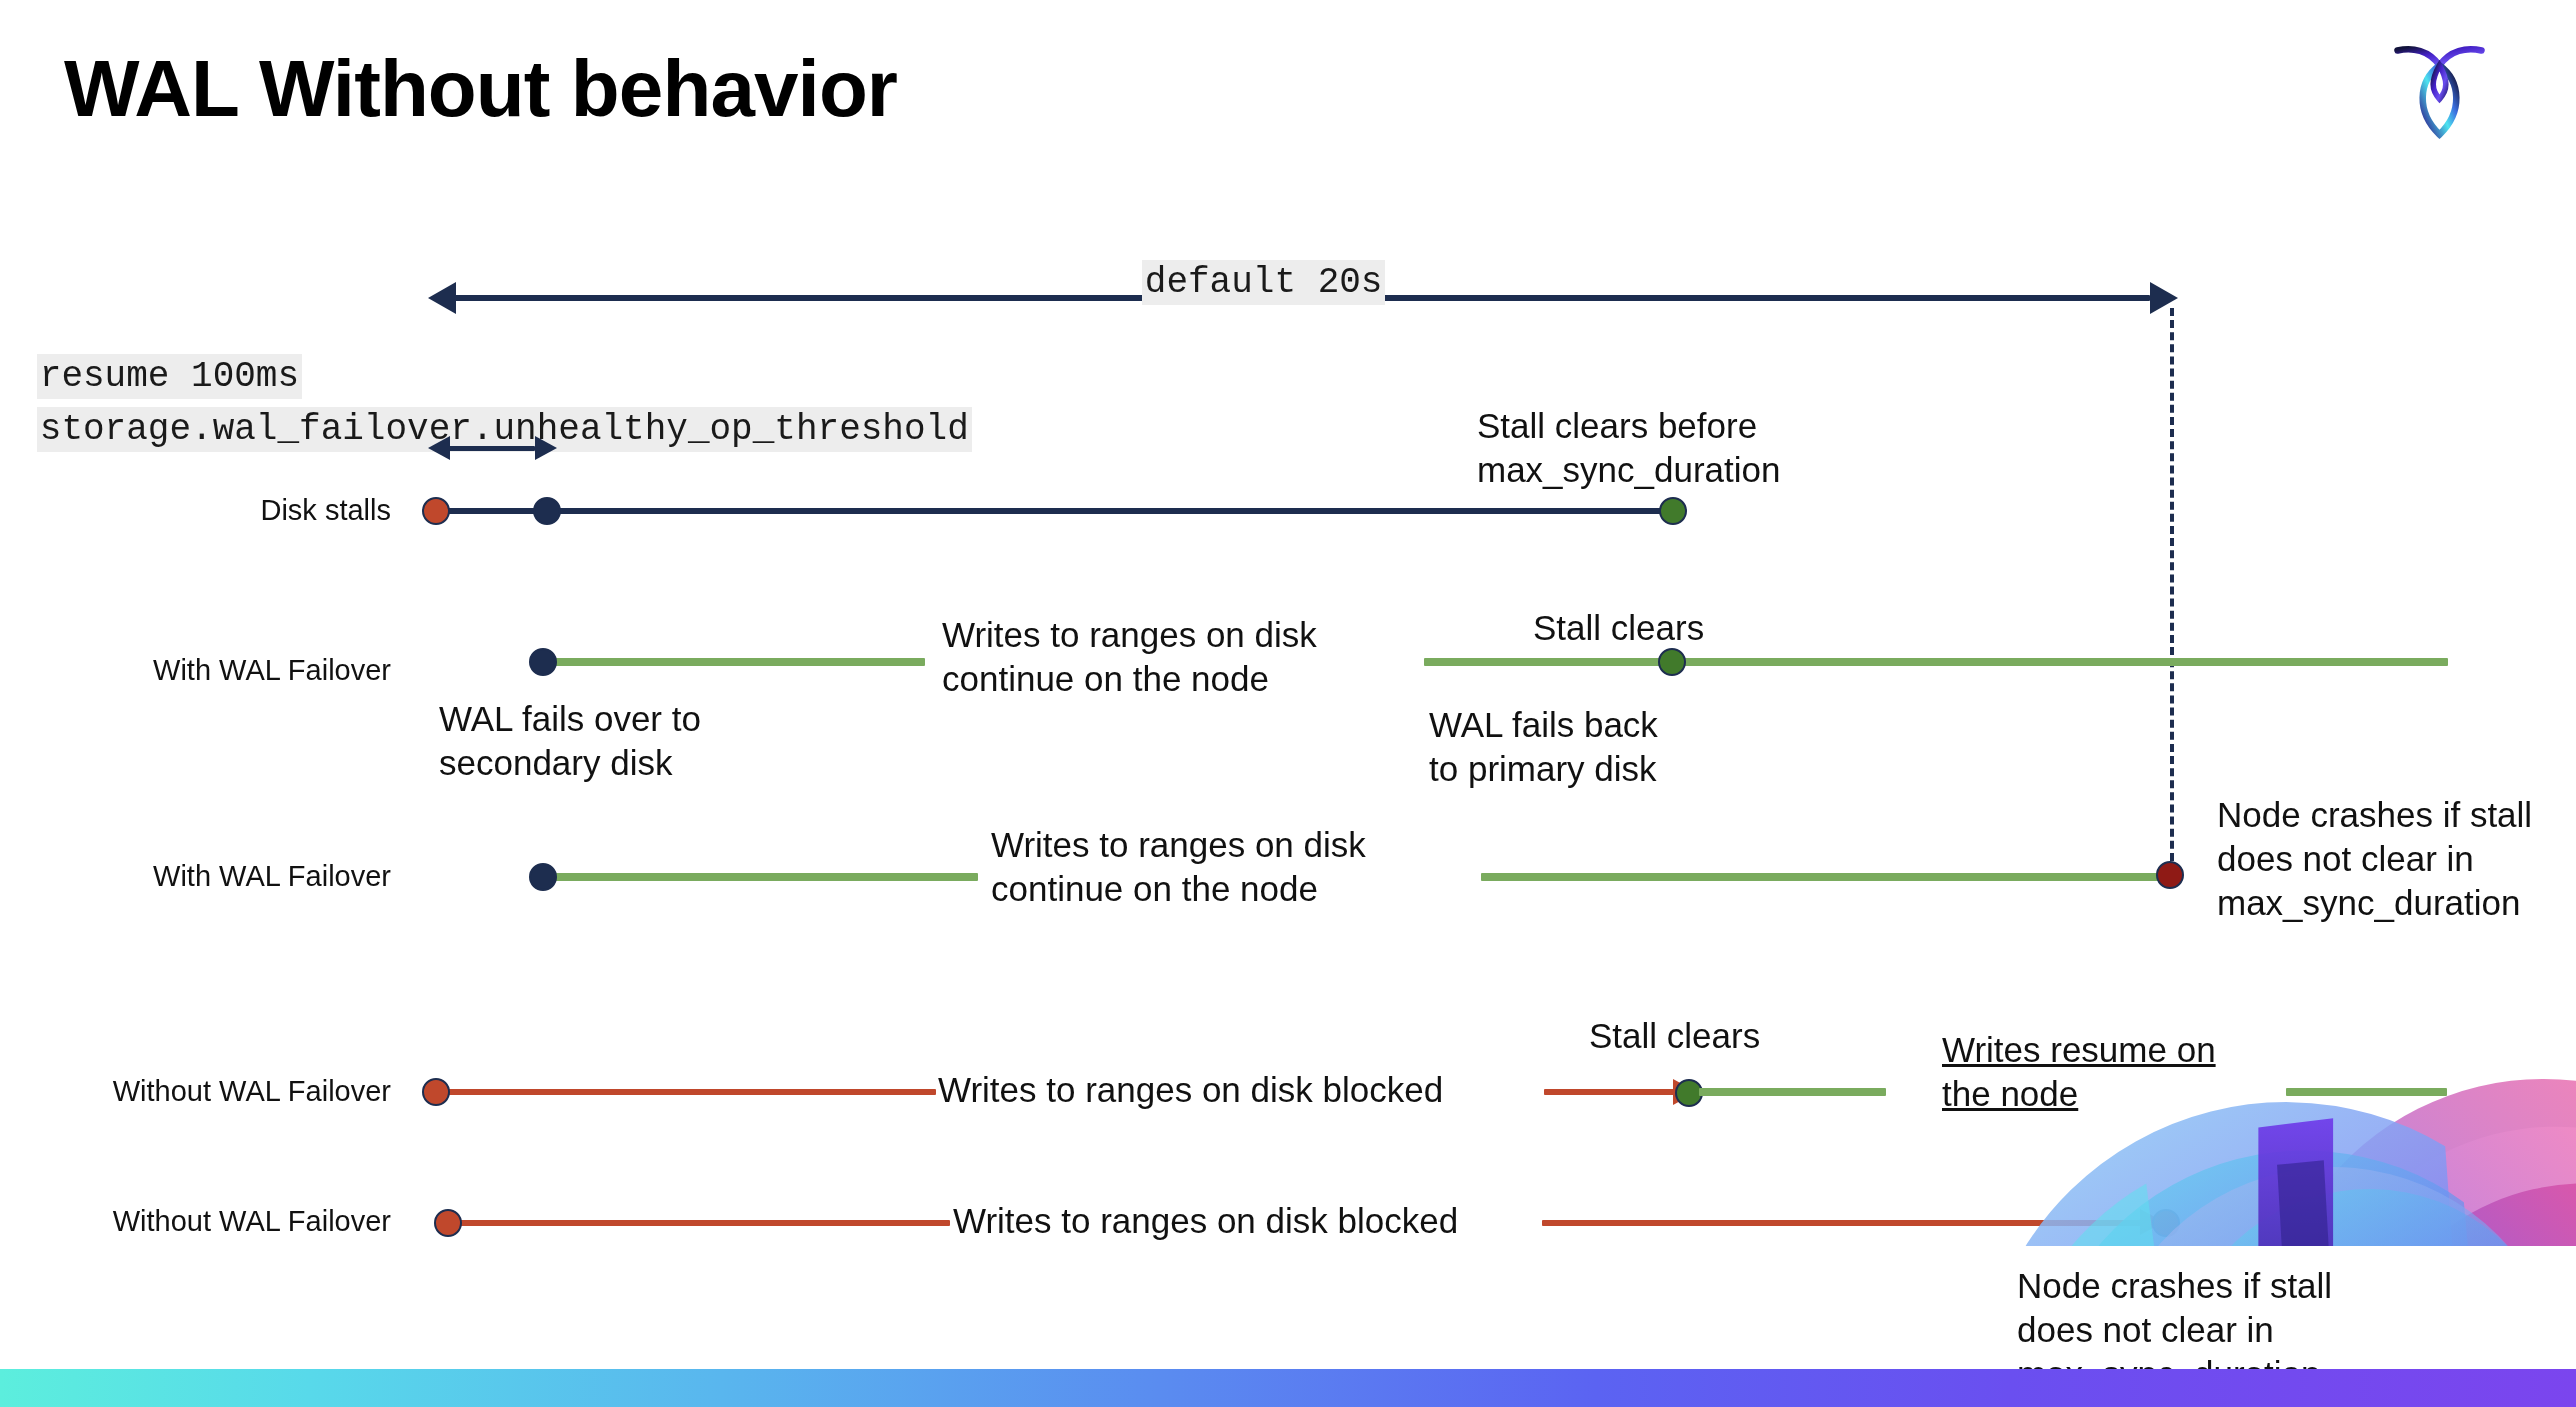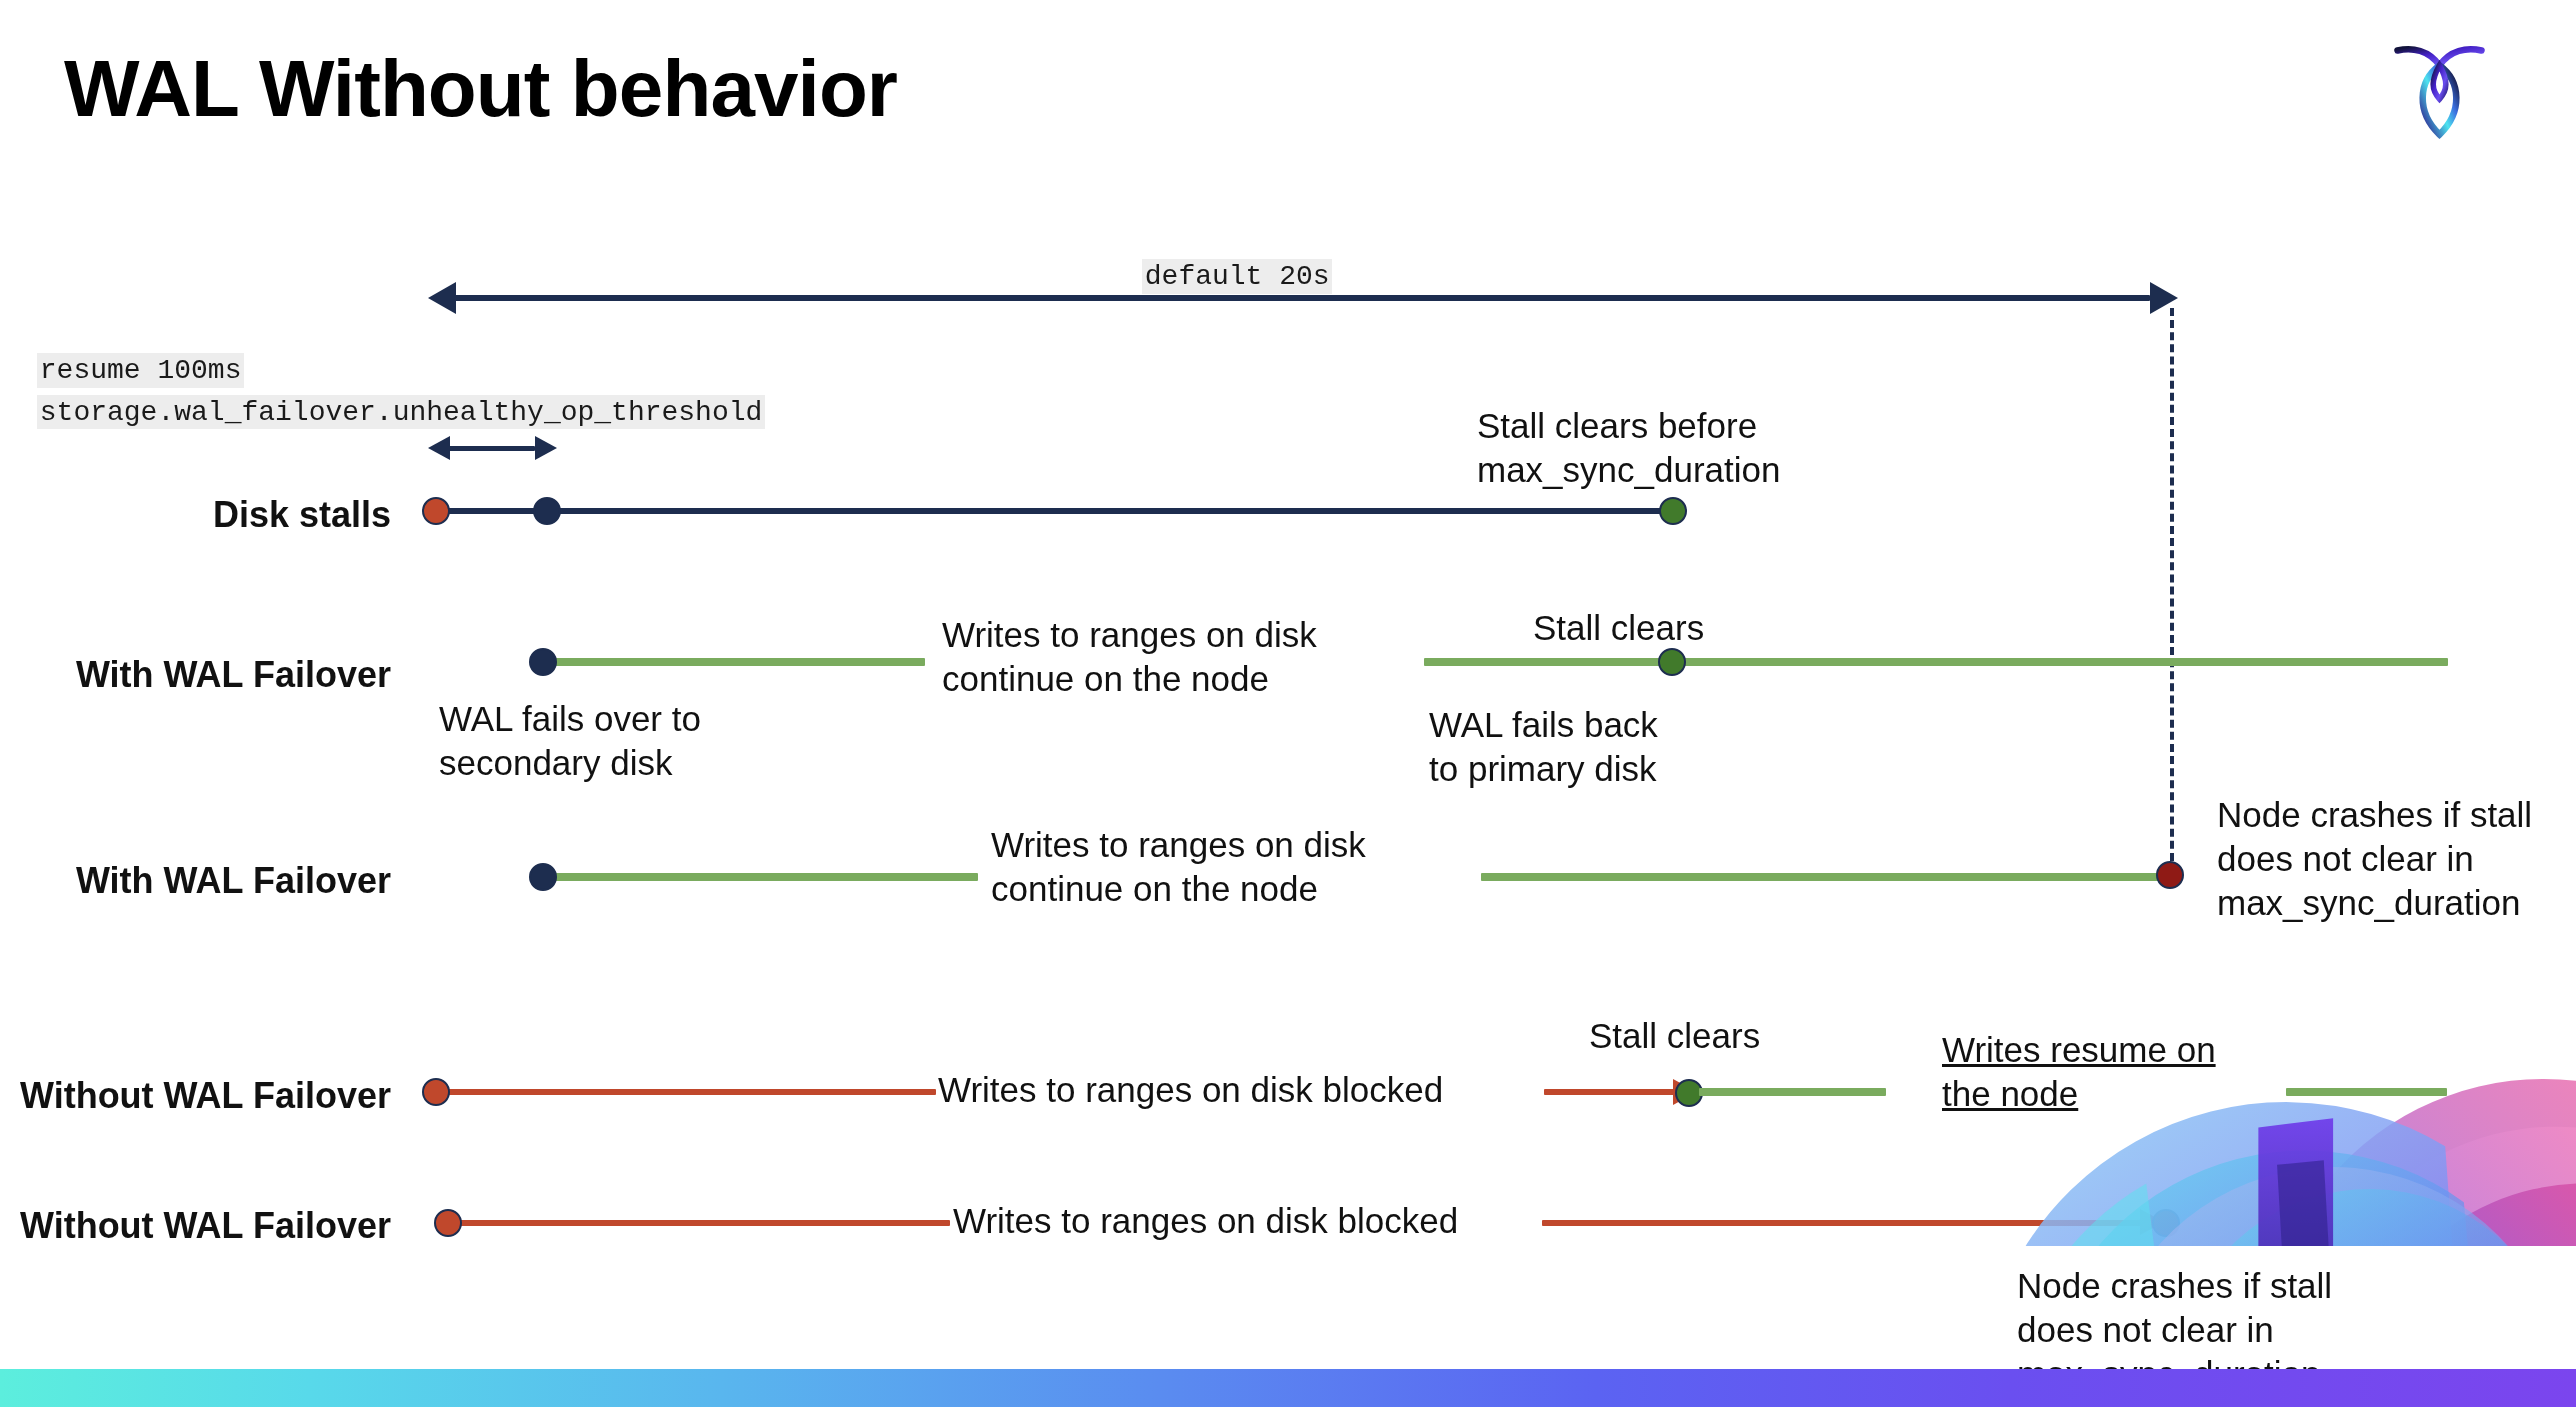--- a/index.html
+++ b/index.html
@@ -35,38 +35,37 @@
     left: 2388px;
     top: 30px;
     width: 103px;
     height: 112px;
   }
 
   
   .code-note {
     position: absolute;
     font-family: "Liberation Mono", "DejaVu Sans Mono", monospace;
-    font-size: 28px;
+    font-size: 36px;
     line-height: 1.48;
     color: #1a1a1a;
     white-space: nowrap;
   }
   .code-note span {
     background: #ededed;
     padding: 1.9px 2.8px;
   }
 
   
   .row-label {
     position: absolute;
-    font-size: 36px;
+    font-size: 29px;
     color: #111111;
     white-space: nowrap;
     text-align: right;
-    font-weight: bold;
   }
 
   
   .note {
     position: absolute;
     font-size: 35px;
     line-height: 1.26;
     color: #111111;
     white-space: pre-line;
   }

